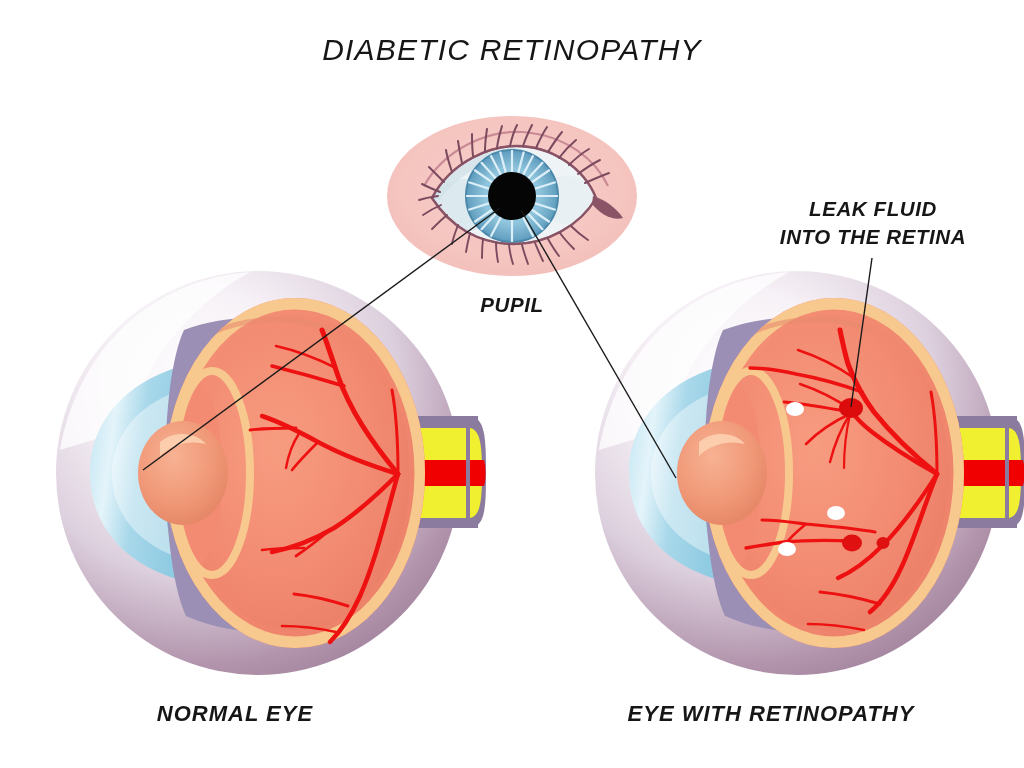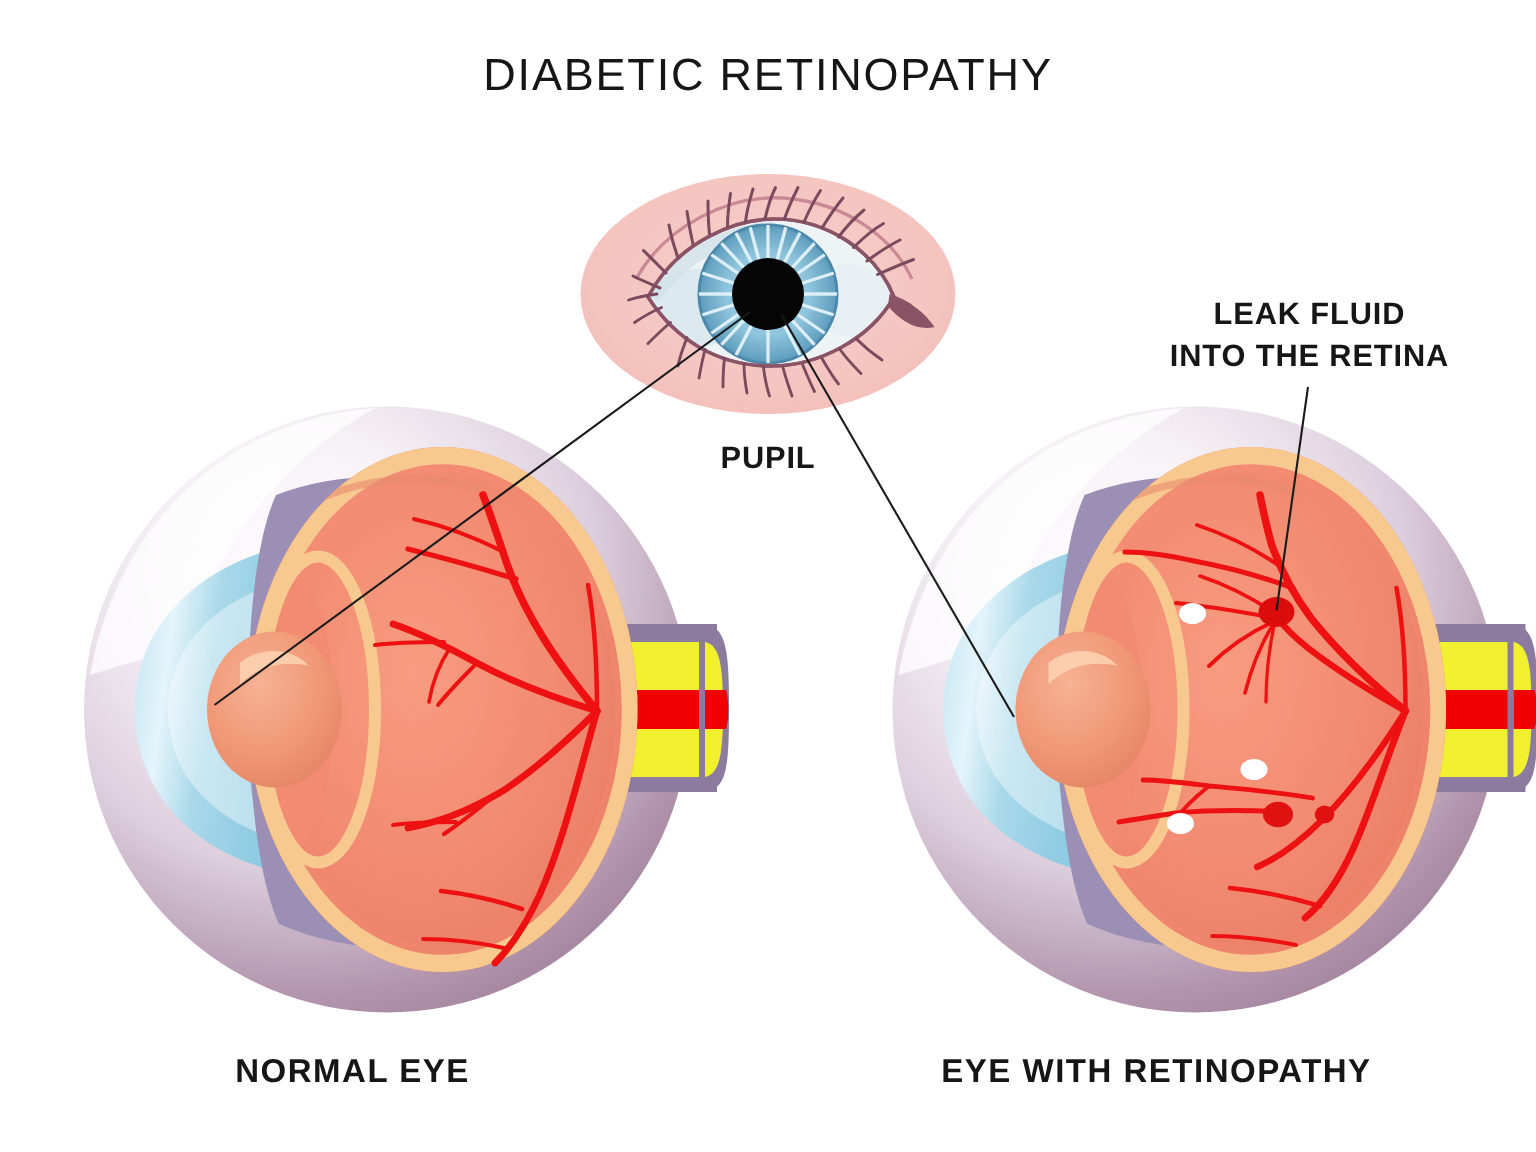--- a/index.html
+++ b/index.html
@@ -12,20 +12,21 @@
     height: 768px;
     font-family: "Liberation Sans", sans-serif;
     position: relative;
     overflow: hidden;
   }
   #stage {
     position: absolute;
     top: 0; left: 0;
     width: 1024px;
     height: 768px;
+    font-style: italic;
   }
   svg.diagram {
     display: block;
     width: 1024px;
     height: 768px;
   }
   text.title {
     font-family: "Liberation Sans", sans-serif;
     font-size: 30px;
     letter-spacing: 1.2px;

